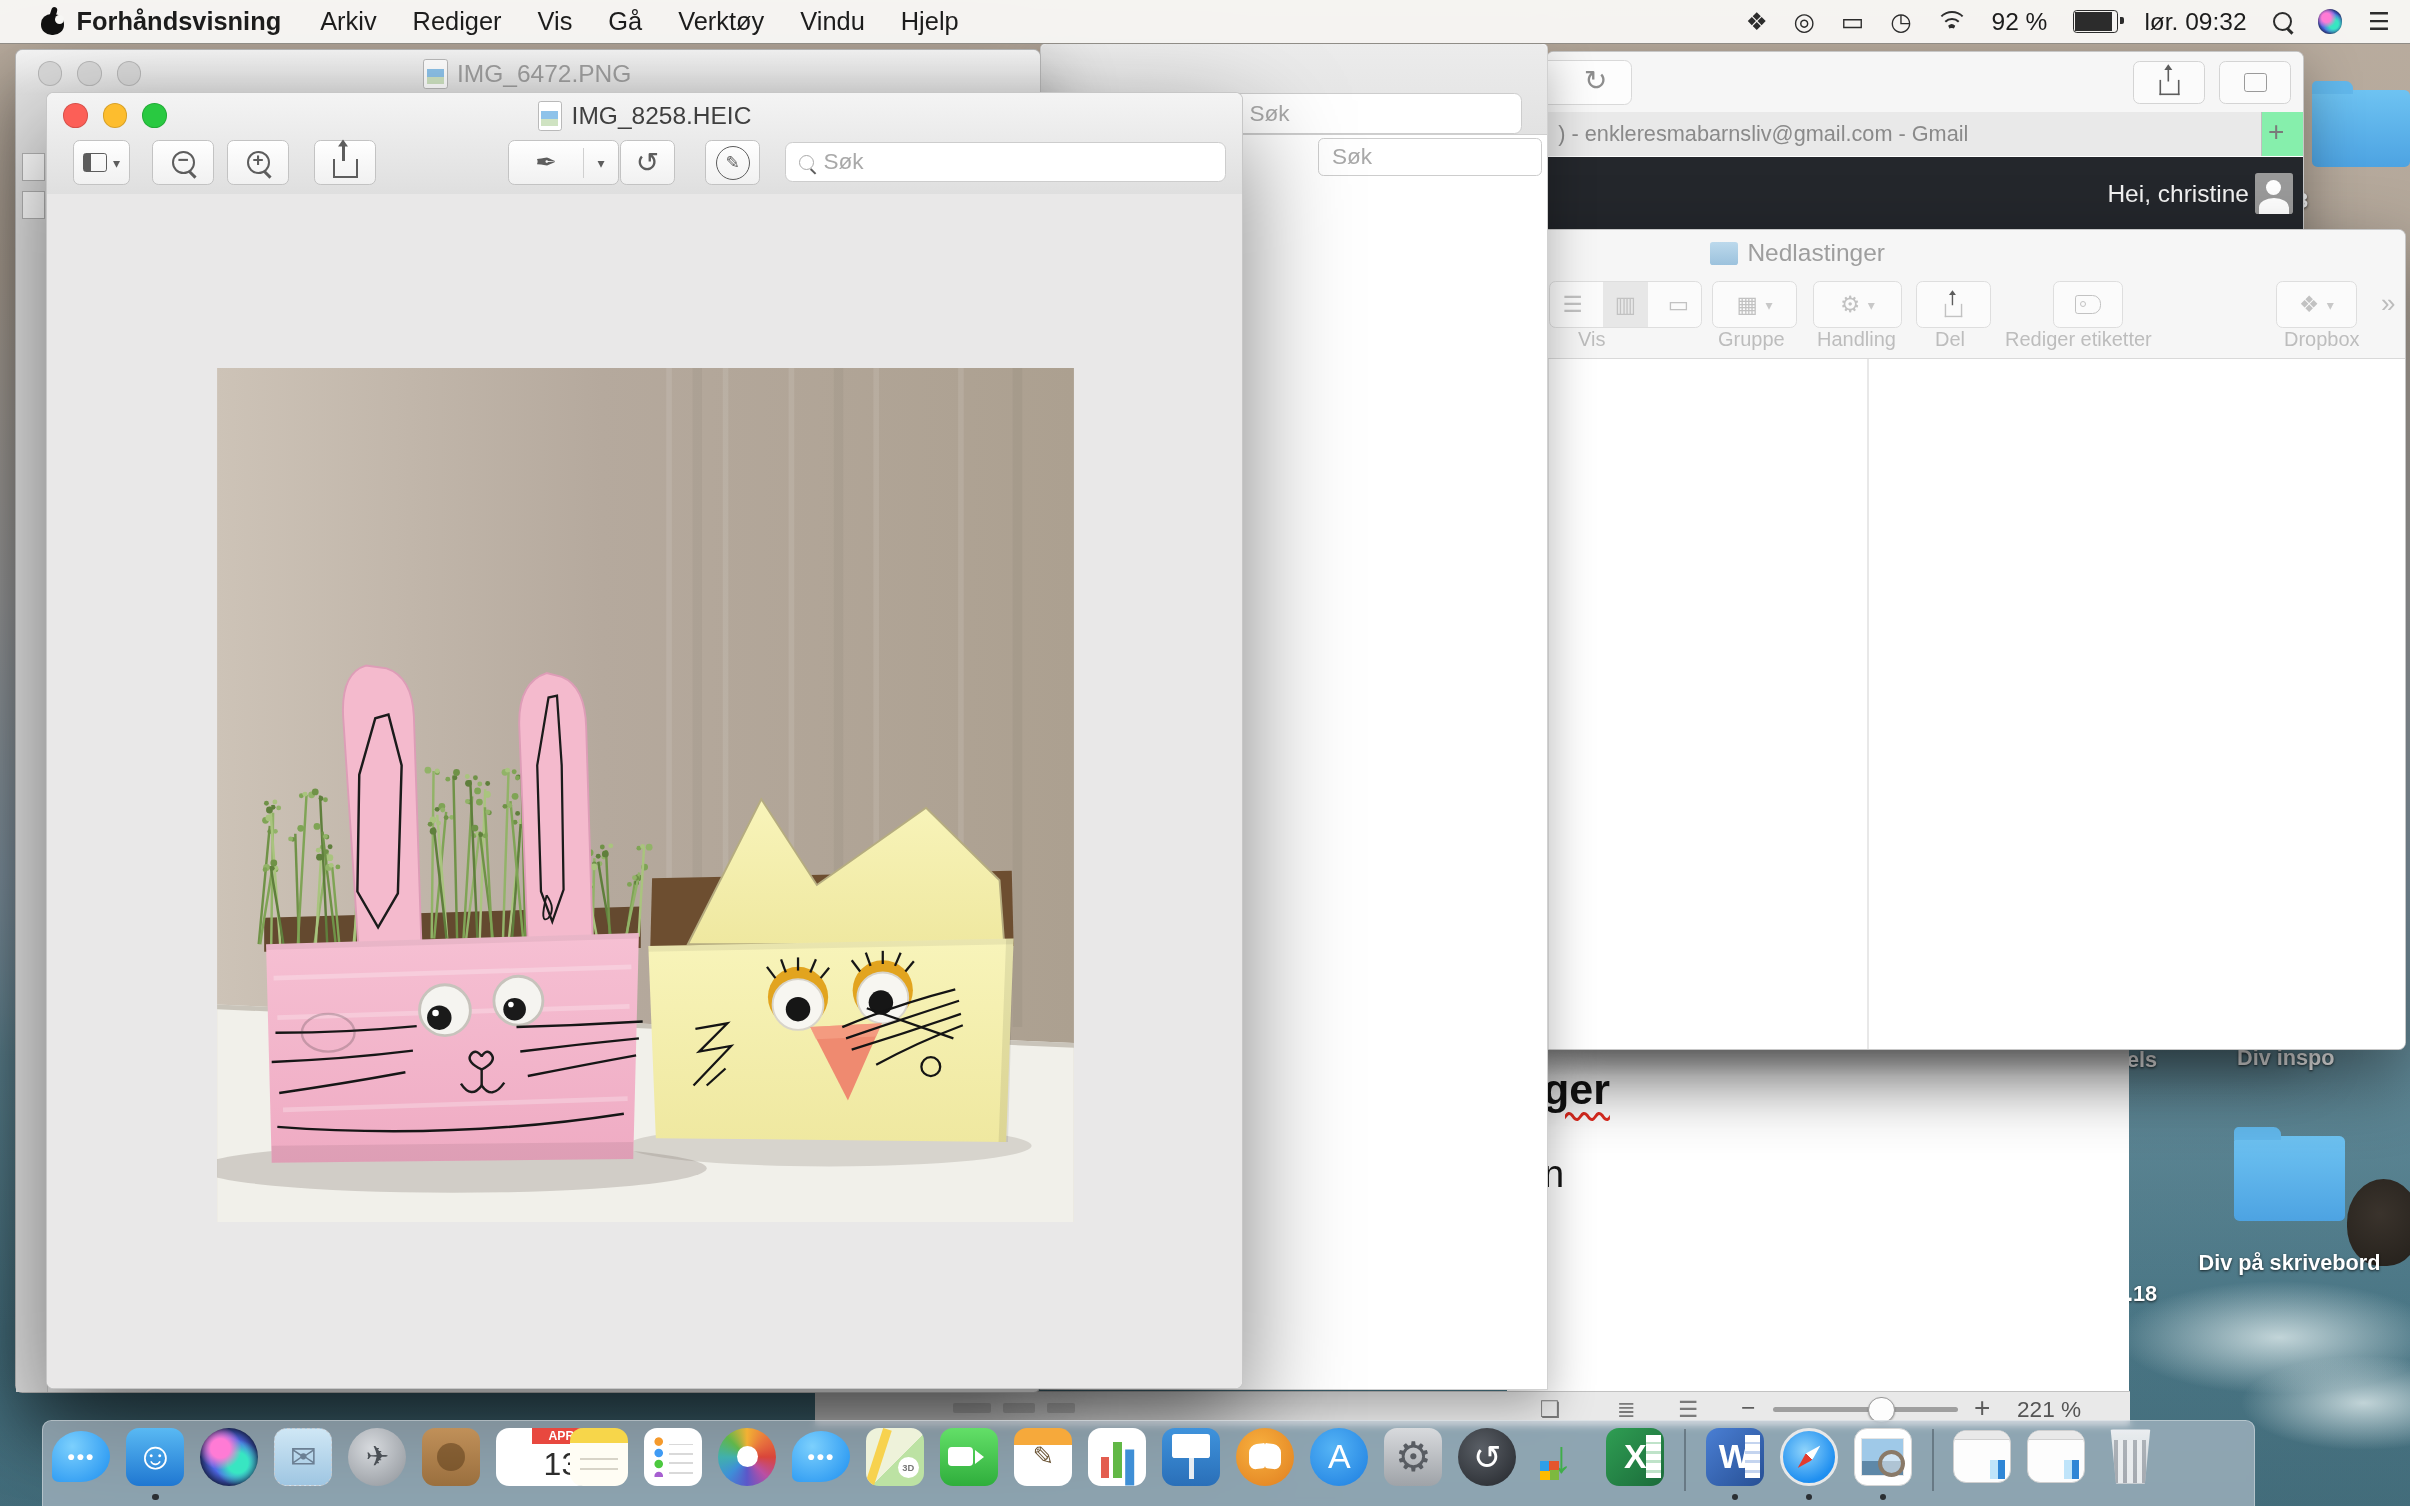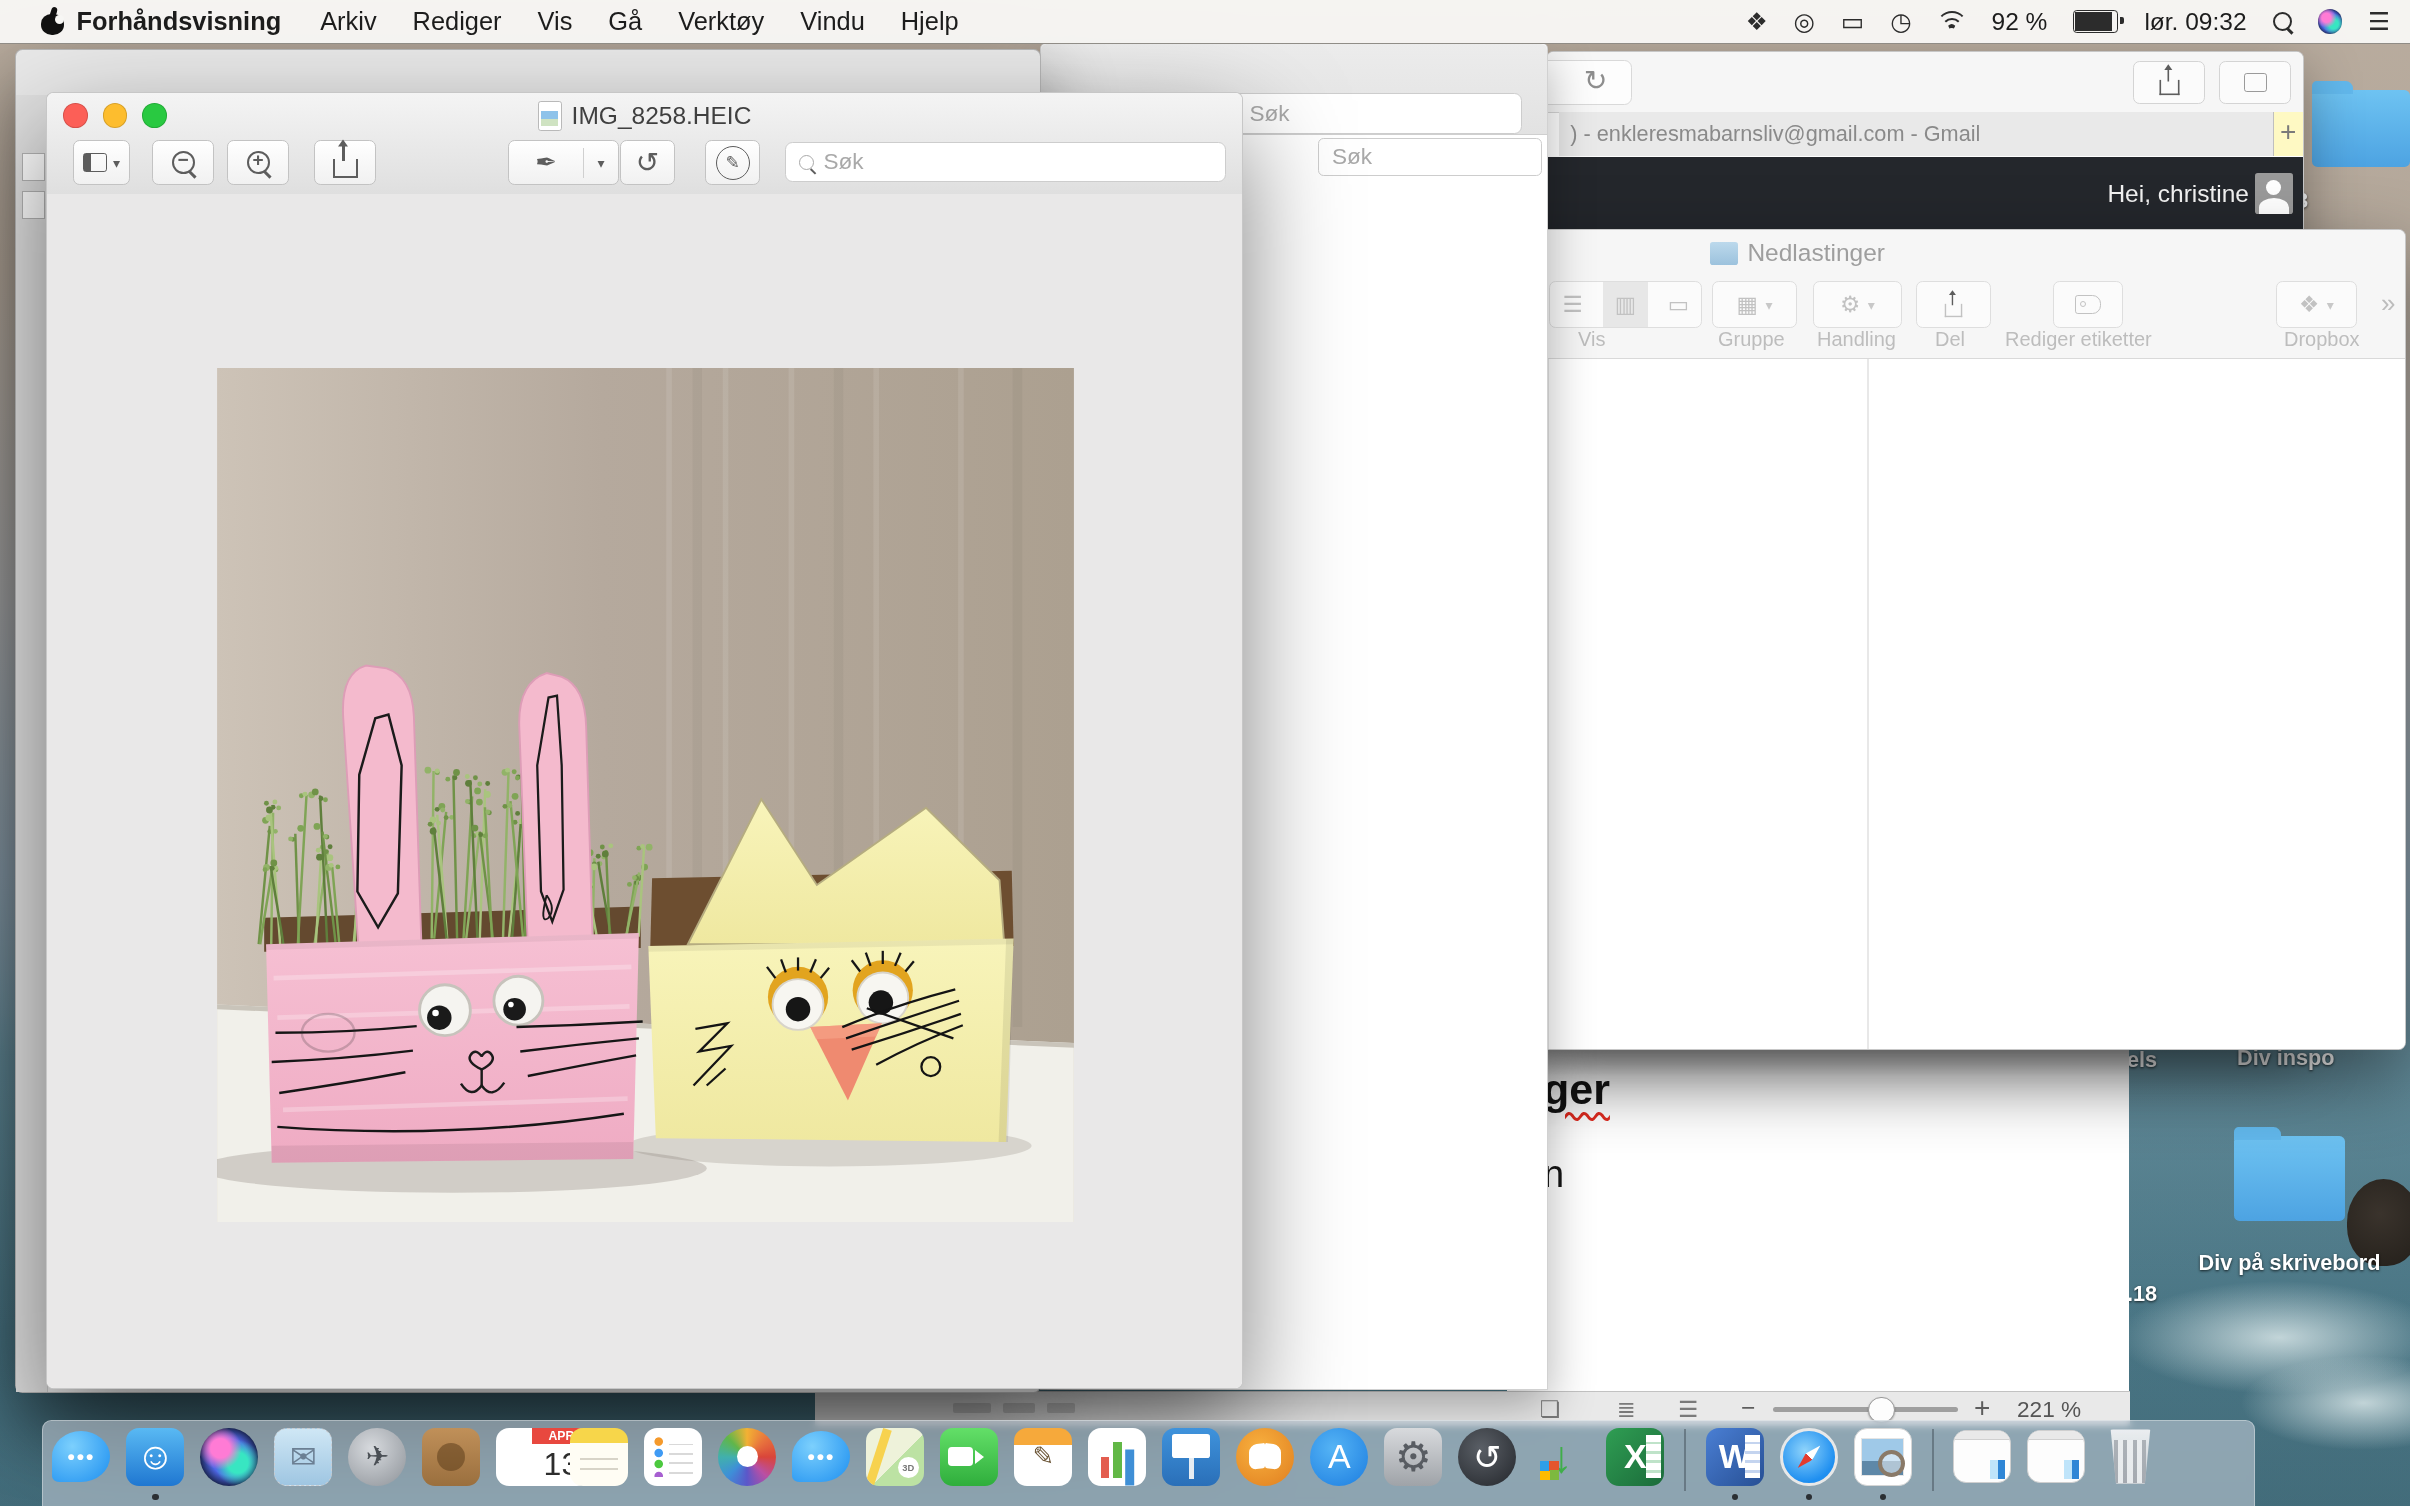--- a/index.html
+++ b/index.html
@@ -228,21 +228,21 @@
       <div class="abs" style="left:-13px;top:7.5px;width:96px;height:43px;background:#fdfdfd;border:0.9px solid #d9d9d9;border-radius:7.5px;">
         <span class="abs" style="left:49px;top:3.8px;font-size:28px;color:#8e8e8e;">↻</span>
       </div>
       <div class="sbtn" style="left:586px;top:8.5px;">
         <span class="shareg shsm"></span>
       </div>
       <div class="sbtn" style="left:672px;top:8.5px;">
         <span class="tabsg"></span>
       </div>
     </div>
-    <div class="abs" style="left:12px;top:60px;right:0;height:44px;background:#fef9c3;padding-left:26px;">
+    <div class="abs" style="left:0;top:60px;right:0;height:44px;background:#86efac;padding-left:26px;">
       <div class="abs" style="left:0;top:0;width:714px;height:44px;background:#e9e9e9;border-right:0.9px solid #bfbfbf;display:flex;align-items:center;">
         <span style="margin-left:11.3px;font-size:21.7px;color:#8a8a8a;white-space:nowrap;overflow:hidden;">) - enkleresmabarnsliv@gmail.com - Gmail</span>
       </div>
       <span class="abs" style="left:721px;top:3.8px;font-size:28px;color:#7a7a7a;">+</span>
     </div>
     <div class="abs" style="left:0;top:105px;right:0;height:73px;background:#24272c;">
       <span class="abs" style="left:431px;top:22.6px;width:271px;text-align:right;color:#f2f2f2;font-size:24.5px;">Hei, christine</span>
       <div class="avatar" style="left:708px;top:16px;"></div>
     </div>
     <div class="abs" style="left:0;top:178px;right:0;bottom:0;background:#fff;"></div>
@@ -304,20 +304,31 @@
     <div class="srch" style="left:170px;top:49px;width:311px;height:41px;box-sizing:border-box;">
       <span class="mag" style="border-color:#a9a9a9;"></span>
       <span>Søk</span>
     </div>
     <div class="srch" style="left:277px;top:94px;width:224px;height:38px;border-radius:5.6px;box-sizing:border-box;">
       <span>Søk</span>
     </div>
   </div>
 
   <div class="win" style="left:15px;top:49px;width:1024px;height:1342px;background:#e8e8e8;">
+    <div class="tbar" style="height:45px;">
+      <div class="lights" style="left:21.7px;top:11.3px;">
+        <div class="light l-gray"></div>
+        <div class="light l-gray"></div>
+        <div class="light l-gray"></div>
+      </div>
+      <div class="wtitle inactive" style="left:407px;top:8.5px;">
+        <span class="doc-ic"></span>
+        <span>IMG_6472.PNG</span>
+      </div>
+    </div>
     <div class="abs" style="left:0;top:45px;width:31px;bottom:0;background:#e0e0e0;border-right:0.9px solid #c9c9c9;">
       <div class="abs" style="left:5.6px;top:58px;width:21px;height:26px;background:#fff;border:0.9px solid #b5b5b5;"></div>
       <div class="abs" style="left:5.6px;top:96px;width:21px;height:26px;background:#fff;border:0.9px solid #b5b5b5;"></div>
     </div>
   </div>
 
   <div class="win" style="left:46px;top:92px;width:1195px;height:1295px;box-shadow:0 42px 104px rgba(0,0,0,.5);">
     <div class="tbar" style="height:101px;border-radius:6.6px 6.6px 0 0;">
       <div class="lights" style="left:16px;top:10.4px;">
         <div class="light l-red"></div>

